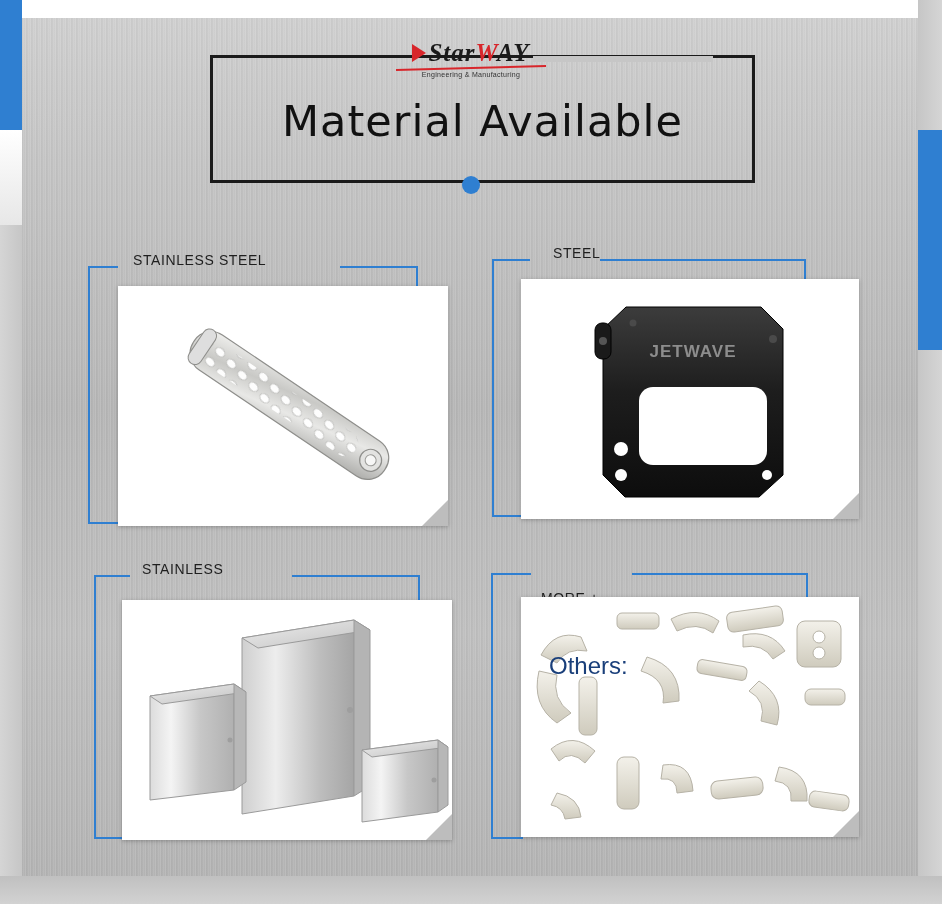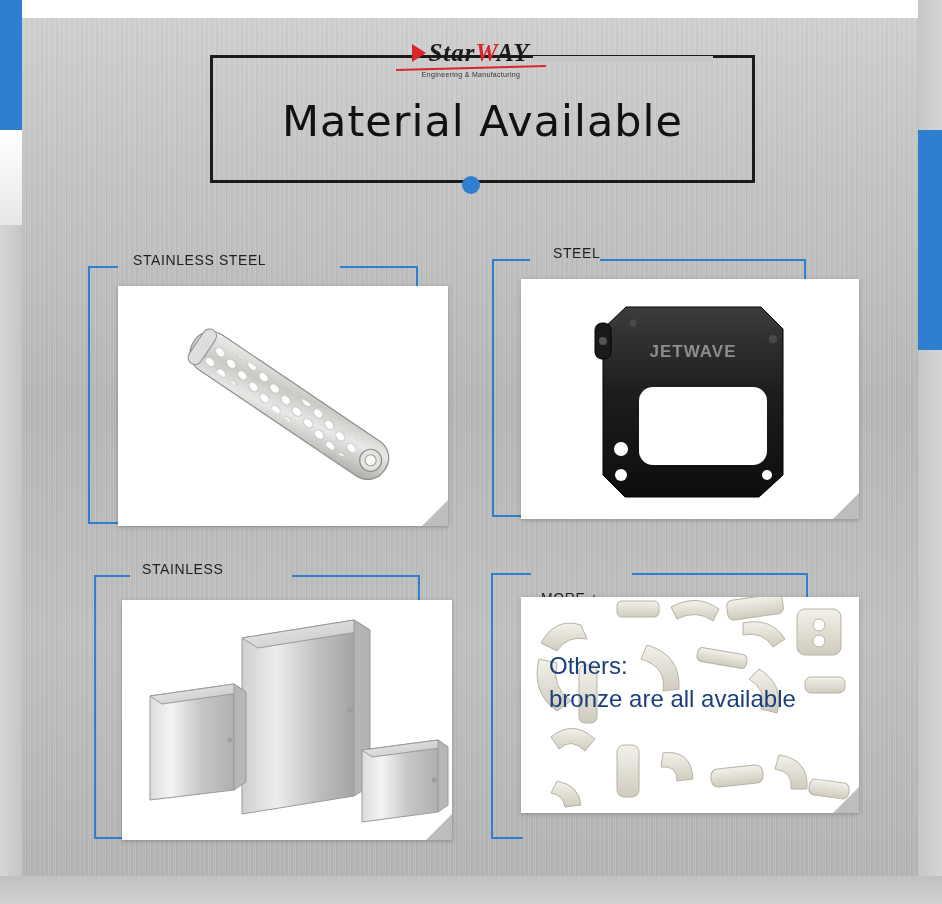--- a/index.html
+++ b/index.html
@@ -341,21 +341,21 @@
     <div class="corner"></div>
   </div>
 
   <div class="label" style="left:541px; top:590px;">MORE +</div>
   <div class="bracket" style="left:491px; top:573px; width:40px; height:2px; background:#2f7fd1; border-width:0;"></div>
   <div class="bracket" style="left:491px; top:573px; width:2px; height:266px; background:#2f7fd1; border-width:0;"></div>
   <div class="bracket" style="left:491px; top:837px; width:32px; height:2px; background:#2f7fd1; border-width:0;"></div>
   <div class="bracket" style="left:632px; top:573px; width:176px; height:2px; background:#2f7fd1; border-width:0;"></div>
   <div class="bracket" style="left:806px; top:573px; width:2px; height:26px; background:#2f7fd1; border-width:0;"></div>
 
-  <div class="card" style="left:521px; top:597px; width:338px; height:216px;">
+  <div class="card" style="left:521px; top:597px; width:338px; height:240px;">
     <div class="img-holder">
       <svg width="338" height="240" viewBox="0 0 338 240">
         <defs>
           <linearGradient id="pg" x1="0" y1="0" x2="0" y2="1">
             <stop offset="0%" stop-color="#f3f1ea"></stop>
             <stop offset="100%" stop-color="#cfcbbd"></stop>
           </linearGradient>
         </defs>
         <g fill="url(#pg)" stroke="#b6b2a6" stroke-width="1">
           <path d="M20 58 q14 -26 40 -18 l6 14 q-20 -4 -30 12 z"></path>
@@ -377,18 +377,17 @@
           <path d="M142 168 q28 -4 30 26 l-16 2 q0 -16 -16 -14 z"></path>
           <rect x="190" y="182" width="52" height="18" rx="7" transform="rotate(-6 216 191)"></rect>
           <path d="M258 170 q30 4 28 34 l-16 0 q2 -18 -16 -20 z"></path>
           <rect x="288" y="196" width="40" height="16" rx="6" transform="rotate(8 308 204)"></rect>
           <path d="M36 196 q22 4 24 24 l-16 2 q-2 -12 -14 -14 z"></path>
         </g>
       </svg>
     </div>
     <div class="others-text">
       <span class="l1">Others:</span>
-      <span class="l1">bronze are all available</span>
     </div>
     <div class="corner"></div>
   </div>
 
 </div>
 
 </body></html>

